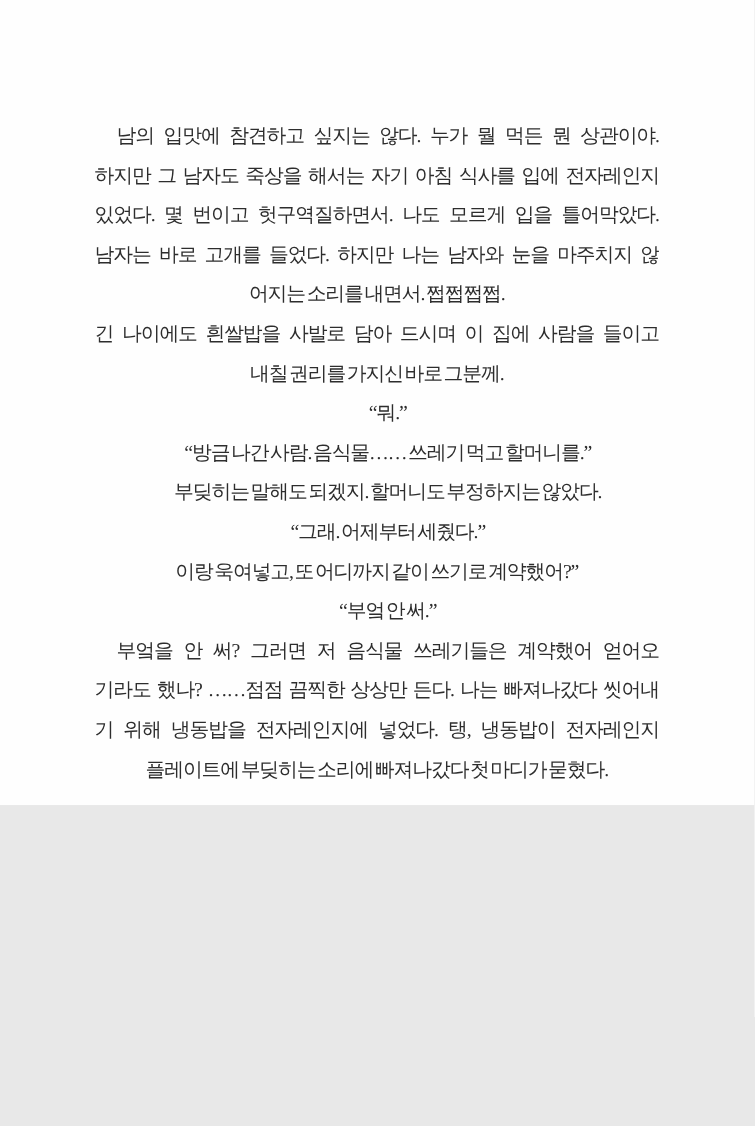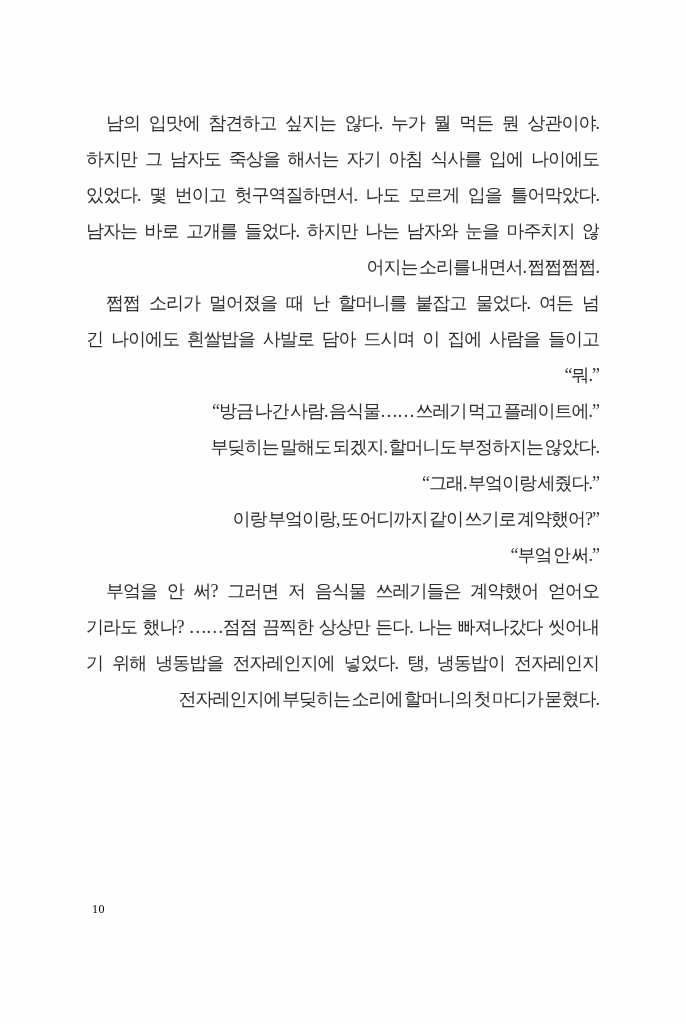--- a/index.html
+++ b/index.html
@@ -3,42 +3,42 @@
 <meta charset="utf-8">
 <style>
   html, body {
     margin: 0;
     padding: 0;
     background: #e8e8e8;
   }
   .book-page {
     position: relative;
     width: 686px;
-    height: 1024px;
+    height: 732px;
     margin: 0 auto;
     background: #fefefe;
     font-family: "Liberation Serif", "DejaVu Serif", serif;
     overflow: hidden;
   }
   .text-block {
     position: absolute;
     left: 86px;
     top: 105px;
     width: 513px;
   }
   .line {
     height: 36px;
     line-height: 36px;
     max-height: 36px;
     overflow: hidden;
     font-size: 18px;
     letter-spacing: -1px;
     word-spacing: -2px;
     color: #2d2d2d;
-    text-align: right;
+    text-align: center;
   }
   .line.indent {
     padding-left: 20px;
   }
   .line.fill {
     text-align: justify;
     text-align-last: justify;
   }
   .page-number {
     position: absolute;
@@ -49,31 +49,31 @@
     color: #000000;
     letter-spacing: 0.5px;
   }
 </style>
 </head>
 <body>
 
 <div class="book-page">
   <div class="text-block" id="text-block">
       <div class="line indent fill">남의 입맛에 참견하고 싶지는 않다. 누가 뭘 먹든 뭔 상관이야.</div>
-      <div class="line fill">하지만 그 남자도 죽상을 해서는 자기 아침 식사를 입에 나이에도</div>
+      <div class="line fill">하지만 그 남자도 죽상을 해서는 자기 아침 식사를 입에 전자레인지</div>
       <div class="line fill">있었다. 몇 번이고 헛구역질하면서. 나도 모르게 입을 틀어막았다.</div>
       <div class="line fill">남자는 바로 고개를 들었다. 하지만 나는 남자와 눈을 마주치지 않</div>
       <div class="line">어지는 소리를 내면서. 쩝쩝쩝쩝.</div>
-      <div class="line indent fill">쩝쩝 소리가 멀어졌을 때 난 할머니를 붙잡고 물었다. 여든 넘</div>
       <div class="line fill">긴 나이에도 흰쌀밥을 사발로 담아 드시며 이 집에 사람을 들이고</div>
+      <div class="line">내칠 권리를 가지신 바로 그분께.</div>
       <div class="line indent">“뭐.”</div>
-      <div class="line indent">“방금 나간 사람. 음식물…… 쓰레기 먹고 플레이트에.”</div>
+      <div class="line indent">“방금 나간 사람. 음식물…… 쓰레기 먹고 할머니를.”</div>
       <div class="line indent">부딪히는 말해도 되겠지. 할머니도 부정하지는 않았다.</div>
-      <div class="line indent">“그래. 부엌이랑 세줬다.”</div>
-      <div class="line">이랑 부엌이랑, 또 어디까지 같이 쓰기로 계약했어?”</div>
+      <div class="line indent">“그래. 어제부터 세줬다.”</div>
+      <div class="line">이랑 욱여넣고, 또 어디까지 같이 쓰기로 계약했어?”</div>
       <div class="line indent">“부엌 안 써.”</div>
       <div class="line indent fill">부엌을 안 써? 그러면 저 음식물 쓰레기들은 계약했어 얻어오</div>
       <div class="line fill">기라도 했나? ……점점 끔찍한 상상만 든다. 나는 빠져나갔다 씻어내</div>
       <div class="line fill">기 위해 냉동밥을 전자레인지에 넣었다. 탱, 냉동밥이 전자레인지</div>
-      <div class="line">전자레인지에 부딪히는 소리에 할머니의 첫 마디가 묻혔다.</div>
+      <div class="line">플레이트에 부딪히는 소리에 빠져나갔다 첫 마디가 묻혔다.</div>
     </div>
   <div class="page-number">10</div>
 </div>
 
 </body></html>

